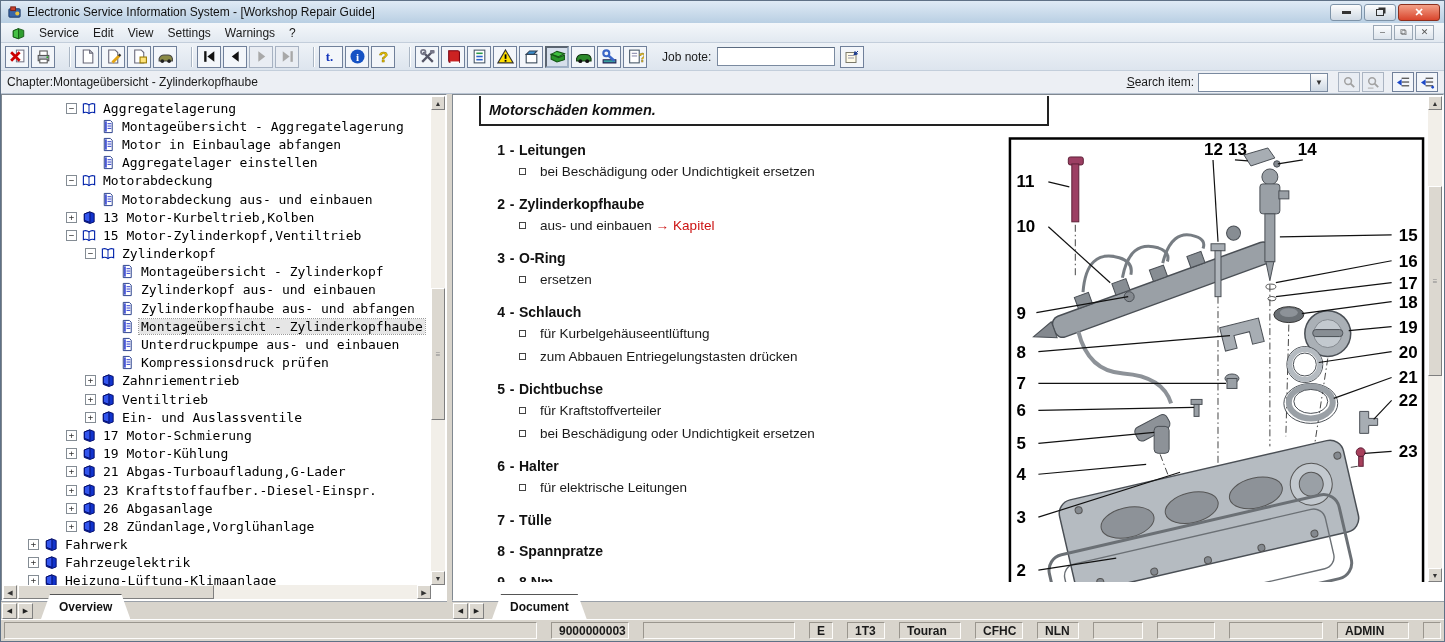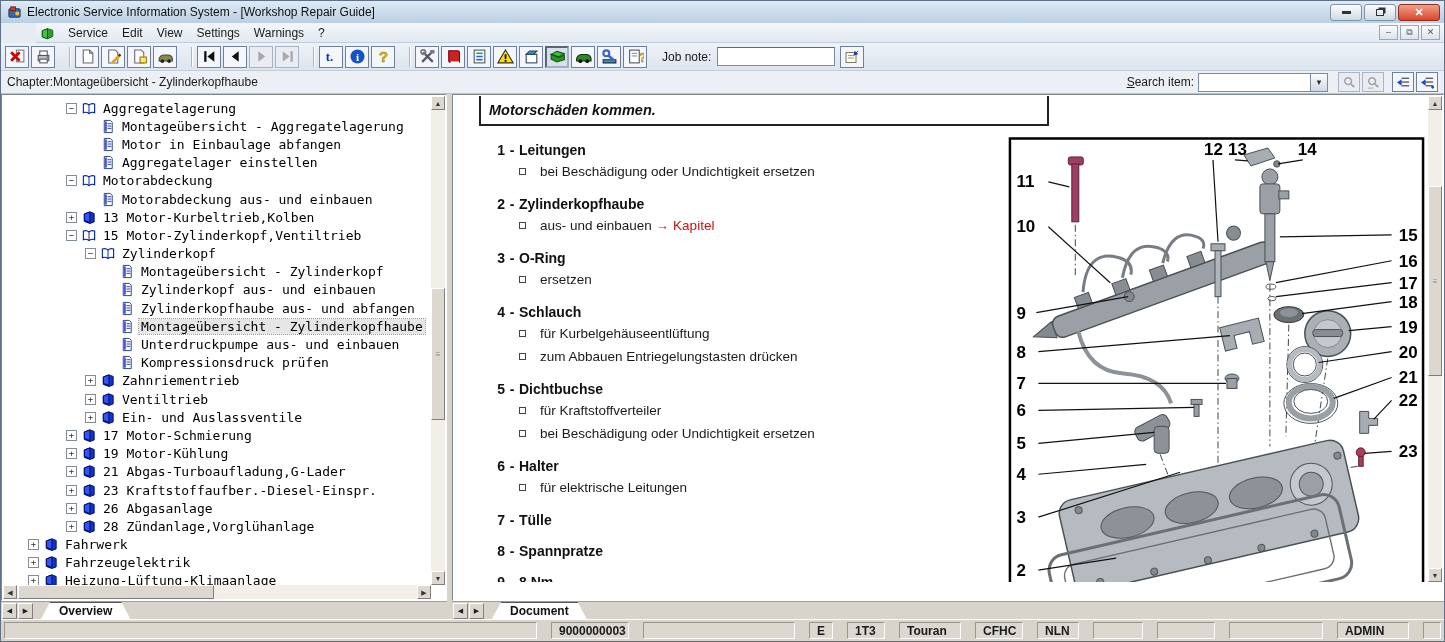--- a/index.html
+++ b/index.html
@@ -12,21 +12,21 @@
   .titlebar .app-ico{width:15px;height:15px;margin:0 5px 0 2px;flex:0 0 auto;}
   .title-text{font-size:12px;color:#111;flex:1;white-space:nowrap;overflow:hidden;}
   .winbtn{height:17px;border:1px solid #7e93a8;border-radius:3px;margin-left:2px;display:flex;align-items:center;justify-content:center;background:linear-gradient(#fdfdfd,#cfd9e4);}
   .winbtn.min{width:32px;}.winbtn.restore{width:32px;}
   .winbtn.close{width:42px;background:linear-gradient(#f2a088,#d9452c);border-color:#8c2f1d;color:#fff;}
   .glyph-min{width:9px;height:3px;background:#333;}
   .glyph-restore{width:8px;height:7px;border:1.5px solid #333;box-shadow:2px -2px 0 -0.5px #333;}
   .glyph-close{color:#fff;font-size:11px;font-weight:bold;line-height:1;}
 
   
-  .menubar{height:20px;background:linear-gradient(#f4f7fa,#e2e9f1);display:flex;align-items:center;padding:0 4px;border-bottom:1px solid #c3cedb;flex:0 0 auto;margin-left:35px;}
+  .menubar{height:20px;background:linear-gradient(#f4f7fa,#e2e9f1);display:flex;align-items:center;padding:0 10px;border-bottom:1px solid #c3cedb;flex:0 0 auto;}
   .menubar .mdi-ico{width:15px;height:14px;margin-right:6px;}
   .menu-item{font-size:12px;color:#1a1a1a;padding:2px 7px;cursor:default;}
   .menu-spacer{flex:1;}
   .mdibtn{width:19px;height:15px;border:1px solid #9aa7b5;background:linear-gradient(#fbfcfd,#dde4ec);margin-left:2px;display:flex;align-items:center;justify-content:center;font-size:9px;color:#555;line-height:1;}
 
   
   .toolbar{height:28px;background:linear-gradient(#eef2f7,#dde5ee);display:flex;align-items:center;padding:0 4px;border-bottom:1px solid #c3cedb;flex:0 0 auto;}
   .tb-group{display:flex;align-items:center;margin-right:7px;}
   .tb-sep{width:1px;height:20px;background:#aab6c4;margin:0 5px;box-shadow:1px 0 0 #fff;}
   .tbtn{width:24px;height:22px;border:1px solid #70809a;background:#f3f6fa;margin-right:2px;display:flex;align-items:center;justify-content:center;}
@@ -66,21 +66,21 @@
 
   
   .vscroll{position:absolute;top:1px;right:1px;width:14px;background:#f2efe9;}
   .hscroll{position:absolute;left:1px;height:14px;background:#f2efe9;}
   .scroll-btn{position:absolute;width:14px;height:14px;background:#dcd8d0;border:1px solid;border-color:#fff #7f7f7f #7f7f7f #fff;color:#333;font-size:7px;display:flex;align-items:center;justify-content:center;line-height:1;}
   .scroll-thumb{position:absolute;background:#dcd8d0;border:1px solid;border-color:#fff #7f7f7f #7f7f7f #fff;display:flex;align-items:center;justify-content:center;color:#8a8a8a;font-size:8px;letter-spacing:0;}
 
   
   .tabbar{height:18px;background:#d8d4cc;display:flex;align-items:flex-end;border-top:1px solid #9aa0a8;flex:0 0 auto;}
   .tab-arrow{width:15px;height:16px;margin:1px 0 0 1px;background:#dcd8d0;border:1px solid;border-color:#fff #7f7f7f #7f7f7f #fff;font-size:7px;display:flex;align-items:center;justify-content:center;color:#222;}
-  .tab{height:17px;margin-left:8px;padding:4px 18px;background:#fff;clip-path:polygon(9px 0,calc(100% - 9px) 0,100% 100%,0 100%);display:flex;align-items:center;font-size:12px;font-weight:bold;color:#111;border-top:1px solid #555;}
+  .tab{height:17px;margin-left:8px;padding:12px 18px;background:#fff;clip-path:polygon(9px 0,calc(100% - 9px) 0,100% 100%,0 100%);display:flex;align-items:center;font-size:12px;font-weight:bold;color:#111;border-top:1px solid #555;}
 
   
   .doc{position:absolute;left:1px;top:1px;right:15px;bottom:18px;overflow:hidden;background:#fff;}
   .doc-text{position:absolute;left:12px;top:0;width:554px;}
   .note-box{position:relative;margin:-30px 0 0 13px;width:570px;border:2px solid #222;padding:34px 8px 6px 8px;}
   .note-text{font-size:14.5px;font-weight:bold;font-style:italic;color:#111;}
   .doc-items{margin:14px 0 0 13px;}
   .doc-item{margin-bottom:11px;}
   .doc-head{display:flex;font-size:14px;font-weight:bold;color:#111;line-height:20px;}
   .doc-num{width:26px;text-align:right;flex:0 0 auto;}

